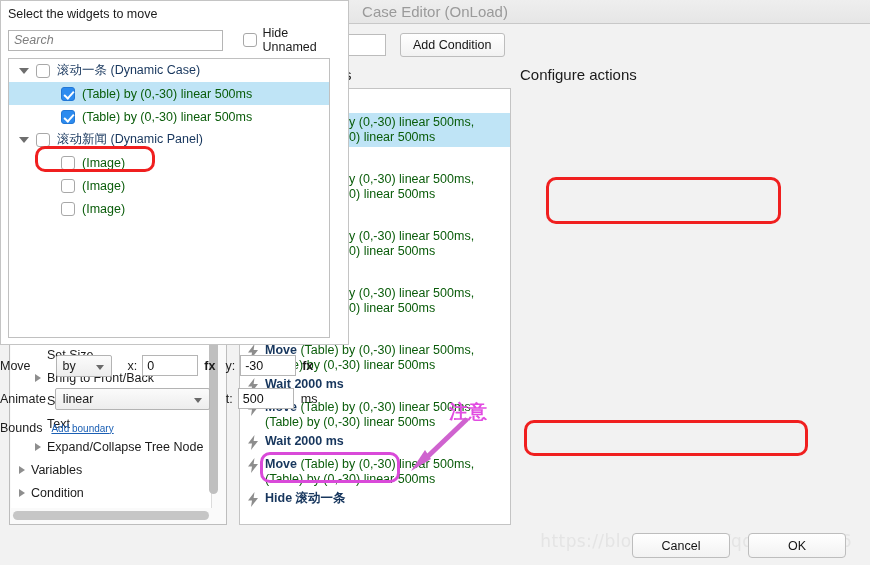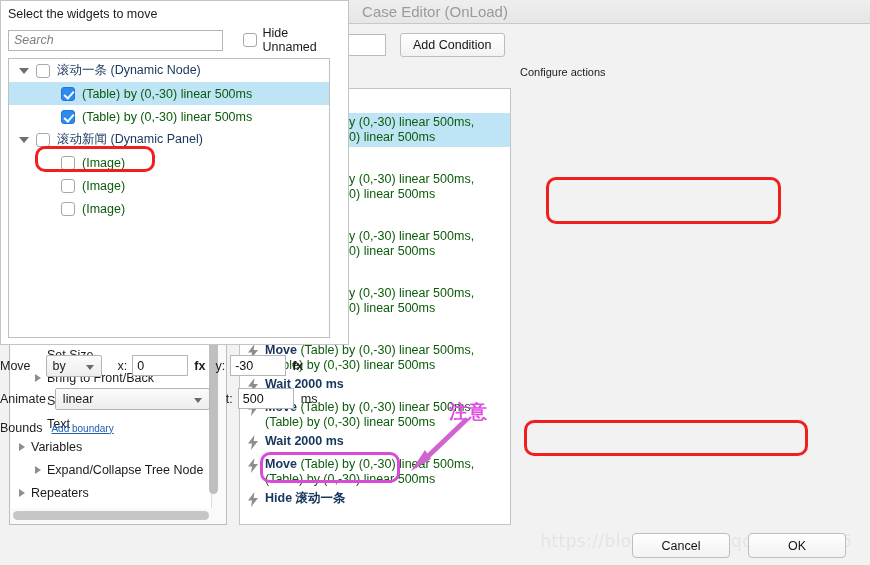--- a/index.html
+++ b/index.html
@@ -44,21 +44,21 @@
   .btn{
     border:1px solid #bdbdbd; border-radius:3px;
     background:linear-gradient(#ffffff,#f2f2f2);
     font-family:inherit; font-size:12.5px; color:#141414;
     padding:0 12px; height:24px; cursor:default;
   }
   .add-condition{ margin-left:14px; height:24px; }
 
   
   .colheads{ position:absolute; top:66px; left:0; width:100%; height:16px; }
-  .colheads span{ position:absolute; font-size:11px; color:#1b1b1b; }
+  .colheads span{ position:absolute; font-size:15px; color:#1b1b1b; }
   #ch1{ left:9px; }
   #ch2{ left:239px; }
   #ch3{ left:520px; }
 
   
   .panel{ position:absolute; background:#fff; border:1px solid #c4c4c4; }
   #leftpanel{  left:9px;   top:88px; width:218px; height:437px; background:#fafafa; border:1px solid #bdbdbd;}
   #midpanel{   left:239px; top:88px; width:272px; height:437px; }
   #rightpanel{ left:520px; top:88px; width:341px; height:437px; background:transparent; border:none; }
 
@@ -129,21 +129,21 @@
   .wrow .wl{ font-size:12.5px; margin-left:7px; color:#0a5c0a; }
   .wrow .wl.dark{ color:#17365d; } .wi1{ padding-left:10px; } .wi2{ padding-left:52px; }
   .wtri{ width:0;height:0;flex:none;margin-right:7px; }
   .wtri.down{ border-top:6px solid #6e6e6e; border-left:5px solid transparent; border-right:5px solid transparent;}
 
   
   .cfg{ position:absolute; left:0; top:352px; width:341px; }
   .cfgrow{ display:flex; align-items:center; height:27px; }
   .cfg .cl{ font-size:12.5px; width:auto; }
   .sel-sm{
-    margin-left:15px; width:56px; height:22px;
+    margin-left:25px; width:56px; height:22px;
     border:1px solid #b3b3b3; border-radius:2px;
     background:linear-gradient(#fbfbfb,#ededed);
     font-size:12.5px; padding-left:6px; display:flex; align-items:center;
     position:relative;
   }
   .sel-lg{
     margin-left:9px; width:155px; height:22px;
     border:1px solid #b3b3b3; border-radius:2px;
     background:linear-gradient(#fbfbfb,#ededed);
     font-size:12.5px; padding-left:7px; display:flex; align-items:center;
@@ -262,31 +262,31 @@
         <span class="lab">Bring to Front/Back</span>
       </div>
       <div class="lrow ind1">
         <span class="tri none"></span>
         <span class="lab">Set Opacity</span>
       </div>
       <div class="lrow ind1">
         <span class="tri none"></span>
         <span class="lab">Text</span>
       </div>
+      <div class="lrow ind1">
+        <span class="tri right"></span>
+        <span class="lab">Expand/Collapse Tree Node</span>
+      </div>
       <div class="lrow ind0">
         <span class="tri right"></span>
         <span class="lab">Variables</span>
       </div>
-      <div class="lrow ind1">
-        <span class="tri right"></span>
-        <span class="lab">Expand/Collapse Tree Node</span>
-      </div>
       <div class="lrow ind0">
         <span class="tri right"></span>
-        <span class="lab">Repeaters</span>
+        <span class="lab">Condition</span>
       </div>
       <div class="lrow ind0"></div>
     </div>
   <div class="lscroll-v">
       <i></i>
     </div>
   <div class="lscroll-h">
       <i></i>
     </div>
 </div>
@@ -404,21 +404,21 @@
       <label class="hide-unnamed">
         <span class="cbx"></span>
         <span>Hide Unnamed</span>
       </label>
     </div>
 
     <div class="wtree" id="wtree">
         <div class="wrow wi1" style="padding-left: 10px;">
           <span class="wtri down"></span>
           <span class="cbx"></span>
-          <span class="wl dark">滚动一条 (Dynamic Node)</span>
+          <span class="wl dark">滚动一条 (Dynamic Case)</span>
         </div>
         <div class="wrow wi2 sel">
           <span class="cbx on"></span>
           <span class="wl">(Table) by (0,-30) linear 500ms</span>
         </div>
         <div class="wrow wi2">
           <span class="cbx on"></span>
           <span class="wl">(Table) by (0,-30) linear 500ms</span>
         </div>
         <div class="wrow wi1" style="padding-left: 10px;">

